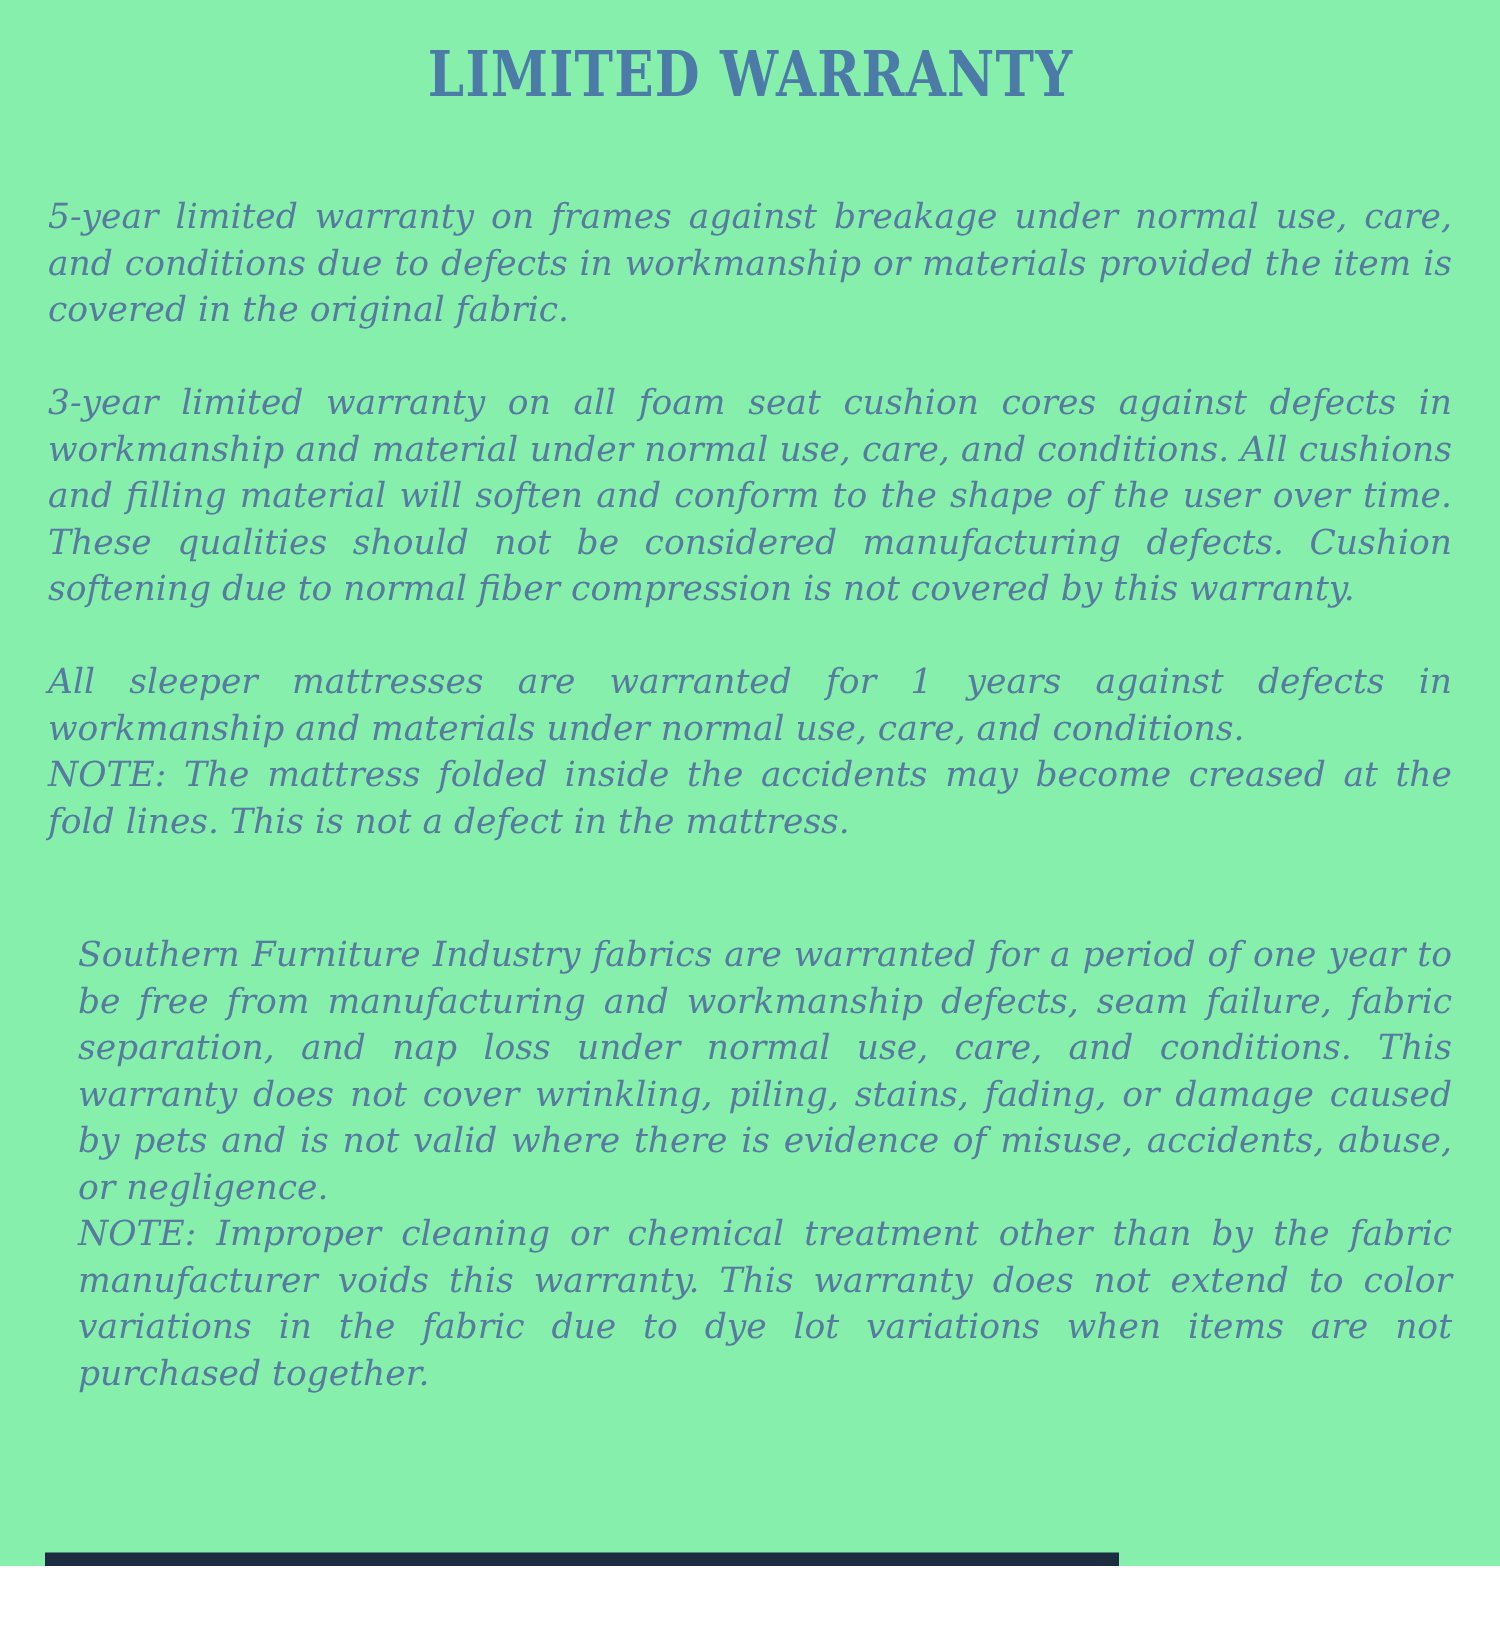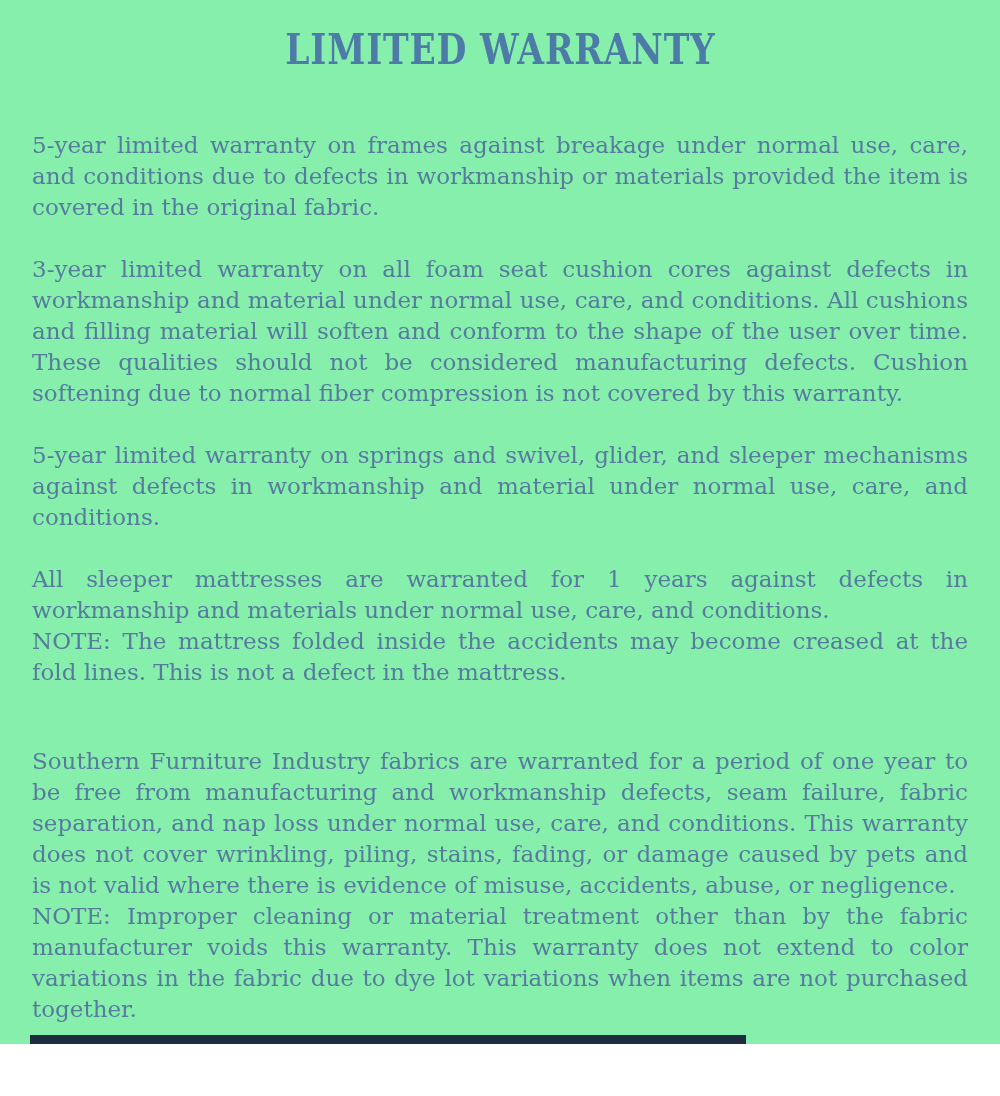--- a/index.html
+++ b/index.html
@@ -39,23 +39,25 @@
   .para {
     margin: 0 0 31px 0;
     font-size: 23px;
     line-height: 31px;
     color: #567b9f;
     text-align: justify;
   }
   .para .block {
     display: block;
     text-align: justify;
+    font-style: italic;
   }
   .para.gap-before {
     margin-top: 58px;
+    margin-left: 20px;
   }
   .footer-bar {
     position: absolute;
     left: 30px;
     bottom: 0;
     width: 716px;
     height: 9px;
     background: #1d2c40;
   }
 </style>
@@ -70,30 +72,27 @@
     </div>
 
     <p class="para">
       <span class="block">5-year limited warranty on frames against breakage under normal use, care, and conditions due to defects in workmanship or materials provided the item is covered in the original fabric.</span>
     </p>
 
     <p class="para">
       <span class="block">3-year limited warranty on all foam seat cushion cores against defects in workmanship and material under normal use, care, and conditions. All cushions and filling material will soften and conform to the shape of the user over time. These qualities should not be considered manufacturing defects. Cushion softening due to normal fiber compression is not covered by this warranty.</span>
     </p>
 
-    <p class="para">
-      <span class="block">5-year limited warranty on springs and swivel, glider, and sleeper mechanisms against defects in workmanship and material under normal use, care, and conditions.</span>
-    </p>
 
     <p class="para">
       <span class="block">All sleeper mattresses are warranted for 1 years against defects in workmanship and materials under normal use, care, and conditions.</span>
       <span class="block">NOTE: The mattress folded inside the accidents may become creased at the fold lines. This is not a defect in the mattress.</span>
     </p>
 
     <p class="para gap-before">
       <span class="block">Southern Furniture Industry fabrics are warranted for a period of one year to be free from manufacturing and workmanship defects, seam failure, fabric separation, and nap loss under normal use, care, and conditions. This warranty does not cover wrinkling, piling, stains, fading, or damage caused by pets and is not valid where there is evidence of misuse, accidents, abuse, or negligence.</span>
-      <span class="block">NOTE: Improper cleaning or material treatment other than by the fabric manufacturer voids this warranty. This warranty does not extend to color variations in the fabric due to dye lot variations when items are not purchased together.</span>
+      <span class="block">NOTE: Improper cleaning or chemical treatment other than by the fabric manufacturer voids this warranty. This warranty does not extend to color variations in the fabric due to dye lot variations when items are not purchased together.</span>
     </p>
 
   </div>
 
   <div class="footer-bar"></div>
 </div>
 
 </body></html>

